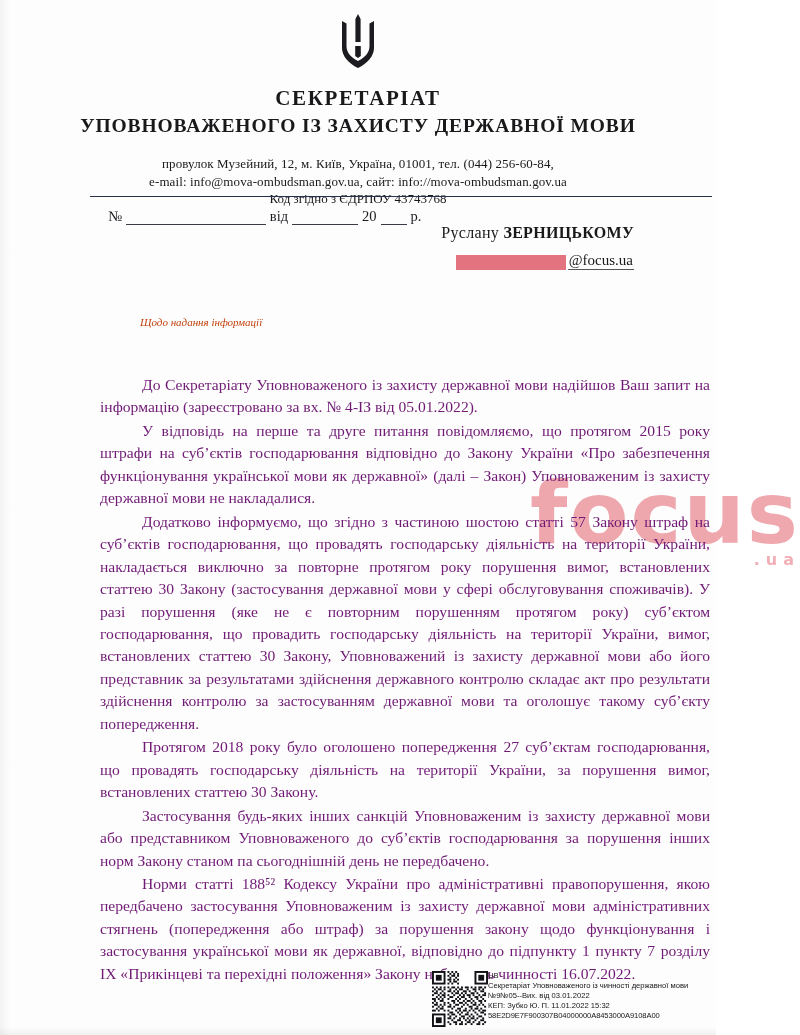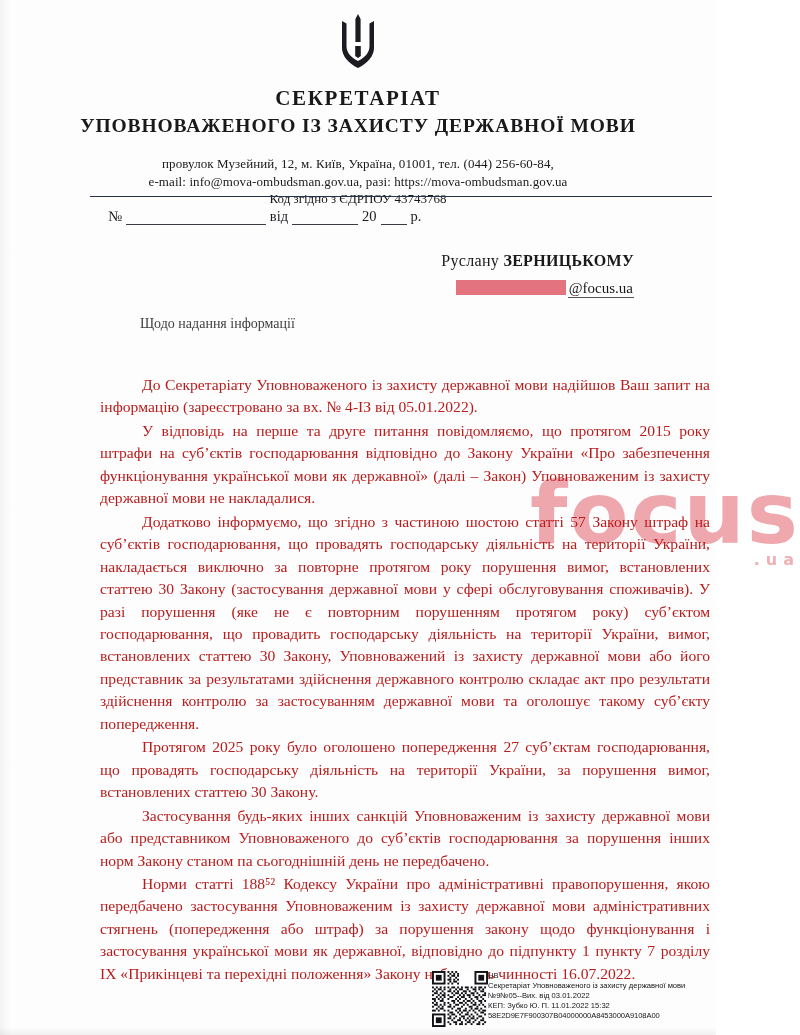--- a/index.html
+++ b/index.html
@@ -94,67 +94,67 @@
   .b2 { width: 66px; }
   .b3 { width: 26px; }
 
   
   .addressee {
     position: absolute;
     top: 224px;
     right: 82px;
     text-align: left;
     font-size: 16px;
-    margin-top: 28px;
   }
   .addressee .name {
     font-weight: normal;
     letter-spacing: 0.3px;
     white-space: nowrap;
   }
   .addressee .name b { font-weight: bold; }
   .email-row {
     margin-top: 10px;
     display: flex;
-    align-items: flex-start;
+    align-items: flex-end;
     justify-content: flex-end;
   }
   .redaction {
     display: inline-block;
     width: 110px;
     height: 15px;
     background: #e2737f;
     margin-right: 2px;
   }
   .email-tail {
     font-size: 15px;
     border-bottom: 1px solid #555;
     padding: 0 1px;
   }
 
   
   .subject {
     position: absolute;
     top: 316px;
     left: 140px;
-    font-size: 14px;
-    color: #404040;
+    font-size: 11px;
+    color: #c2410c;
+    font-style: italic;
   }
 
   
   .body {
     position: absolute;
     top: 374px;
     left: 100px;
     width: 610px;
     font-size: 15.6px;
     line-height: 1.44;
     text-align: justify;
     text-justify: inter-word;
-    color: #b91c1c;
+    color: #701a75;
   }
   .body p {
     margin: 0 0 1px 0;
     text-indent: 42px;
   }
 
   
   .watermark {
     position: absolute;
     top: 470px;
@@ -230,21 +230,21 @@
         <path d="M13.6 16 L17.2 18 L17.2 33 C17.2 36.5 18.8 39 22 41 C25.2 39 26.8 36.5 26.8 33 L26.8 18 L30.4 16 L30.4 34 C30.4 39 27 43.5 22 46.5 C17 43.5 13.6 39 13.6 34 Z" fill="#fdfdfd"></path>
         <path d="M19.2 34 L24.8 34 L24.8 44 L22 46 L19.2 44 Z"></path>
       </g>
     </svg>
   </div>
 
   <div class="header">
     <div class="org-line1">СЕКРЕТАРІАТ</div>
     <div class="org-line2">УПОВНОВАЖЕНОГО ІЗ ЗАХИСТУ ДЕРЖАВНОЇ МОВИ</div>
     <div class="addr">провулок Музейний, 12, м. Київ, Україна, 01001, тел. (044) 256-60-84,</div>
-    <div class="addr">e-mail: info@mova-ombudsman.gov.ua, разі: https://mova-ombudsman.gov.ua</div>
+    <div class="addr">e-mail: info@mova-ombudsman.gov.ua, сайт: info://mova-ombudsman.gov.ua</div>
     <div class="edrpou">Код згідно з ЄДРПОУ 43743768</div>
   </div>
   <div class="rule"></div>
 
   <div class="numline">
     <span class="lbl">№</span>
     <span class="blank b1"></span>
     <span class="lbl">від</span>
     <span class="blank b2"></span>
     <span class="lbl">20</span>
@@ -267,21 +267,21 @@
 
   <div class="watermark">
     <span>focus</span>
     <span class="sub">.ua</span>
   </div>
 
   <div class="body">
     <p>До Секретаріату Уповноваженого із захисту державної мови надійшов Ваш запит на інформацію (зареєстровано за вх. № 4-ІЗ від 05.01.2022).</p>
     <p>У відповідь на перше та друге питання повідомляємо, що протягом 2015 року штрафи на суб’єктів господарювання відповідно до Закону України «Про забезпечення функціонування української мови як державної» (далі – Закон) Уповноваженим із захисту державної мови не накладалися.</p>
     <p>Додатково інформуємо, що згідно з частиною шостою статті 57 Закону штраф на суб’єктів господарювання, що провадять господарську діяльність на території України, накладається виключно за повторне протягом року порушення вимог, встановлених статтею 30 Закону (застосування державної мови у сфері обслуговування споживачів). У разі порушення (яке не є повторним порушенням протягом року) суб’єктом господарювання, що провадить господарську діяльність на території України, вимог, встановлених статтею 30 Закону, Уповноважений із захисту державної мови або його представник за результатами здійснення державного контролю складає акт про результати здійснення контролю за застосуванням державної мови та оголошує такому суб’єкту попередження.</p>
-    <p>Протягом 2025 року було оголошено попередження 27 суб’єктам господарювання, що провадять господарську діяльність на території України, за порушення вимог, встановлених статтею 30 Закону.</p>
+    <p>Протягом 2018 року було оголошено попередження 27 суб’єктам господарювання, що провадять господарську діяльність на території України, за порушення вимог, встановлених статтею 30 Закону.</p>
     <p>Застосування будь-яких інших санкцій Уповноваженим із захисту державної мови або представником Уповноваженого до суб’єктів господарювання за порушення інших норм Закону станом па сьогоднішній день не передбачено.</p>
     <p>Норми статті 188⁵² Кодексу України про адміністративні правопорушення, якою передбачено застосування Уповноваженим із захисту державної мови адміністративних стягнень (попередження або штраф) за порушення закону щодо функціонування і застосування української мови як державної, відповідно до підпункту 1 пункту 7 розділу IX «Прикінцеві та перехідні положення» Закону набувають чинності 16.07.2022.</p>
   </div>
 
   <div class="stamp">
     <svg class="qr" viewBox="0 0 29 29">
       <rect width="29" height="29" fill="#ffffff"></rect>
       <g fill="#121216">
         <rect x="0" y="0" width="7" height="7"></rect>
           <rect x="1" y="1" width="5" height="5" fill="#ffffff"></rect>
@@ -485,20 +485,20 @@
           <rect x="12" y="27" width="1" height="1"></rect>
           <rect x="14" y="27" width="2" height="1"></rect>
           <rect x="17" y="27" width="1" height="1"></rect>
           <rect x="20" y="27" width="1" height="1"></rect>
           <rect x="23" y="27" width="2" height="1"></rect>
           <rect x="26" y="27" width="1" height="1"></rect>
       </g>
     </svg>
     <div class="stamp-text">
       <span class="ln">UB</span>
-      <span class="ln">Секретаріат Уповноваженого із захисту державної мови</span>
+      <span class="ln">Секретаріат Уповноваженого із чинності державної мови</span>
       <span class="ln">№9№05--Вих. від 03.01.2022</span>
       <span class="ln">КЕП: Зубко Ю. П. 11.01.2022 15:32</span>
       <span class="ln hash">58E2D9E7F900307B04000000A8453000A9108A00</span>
     </div>
   </div>
 
 </div>
 
 </body></html>

